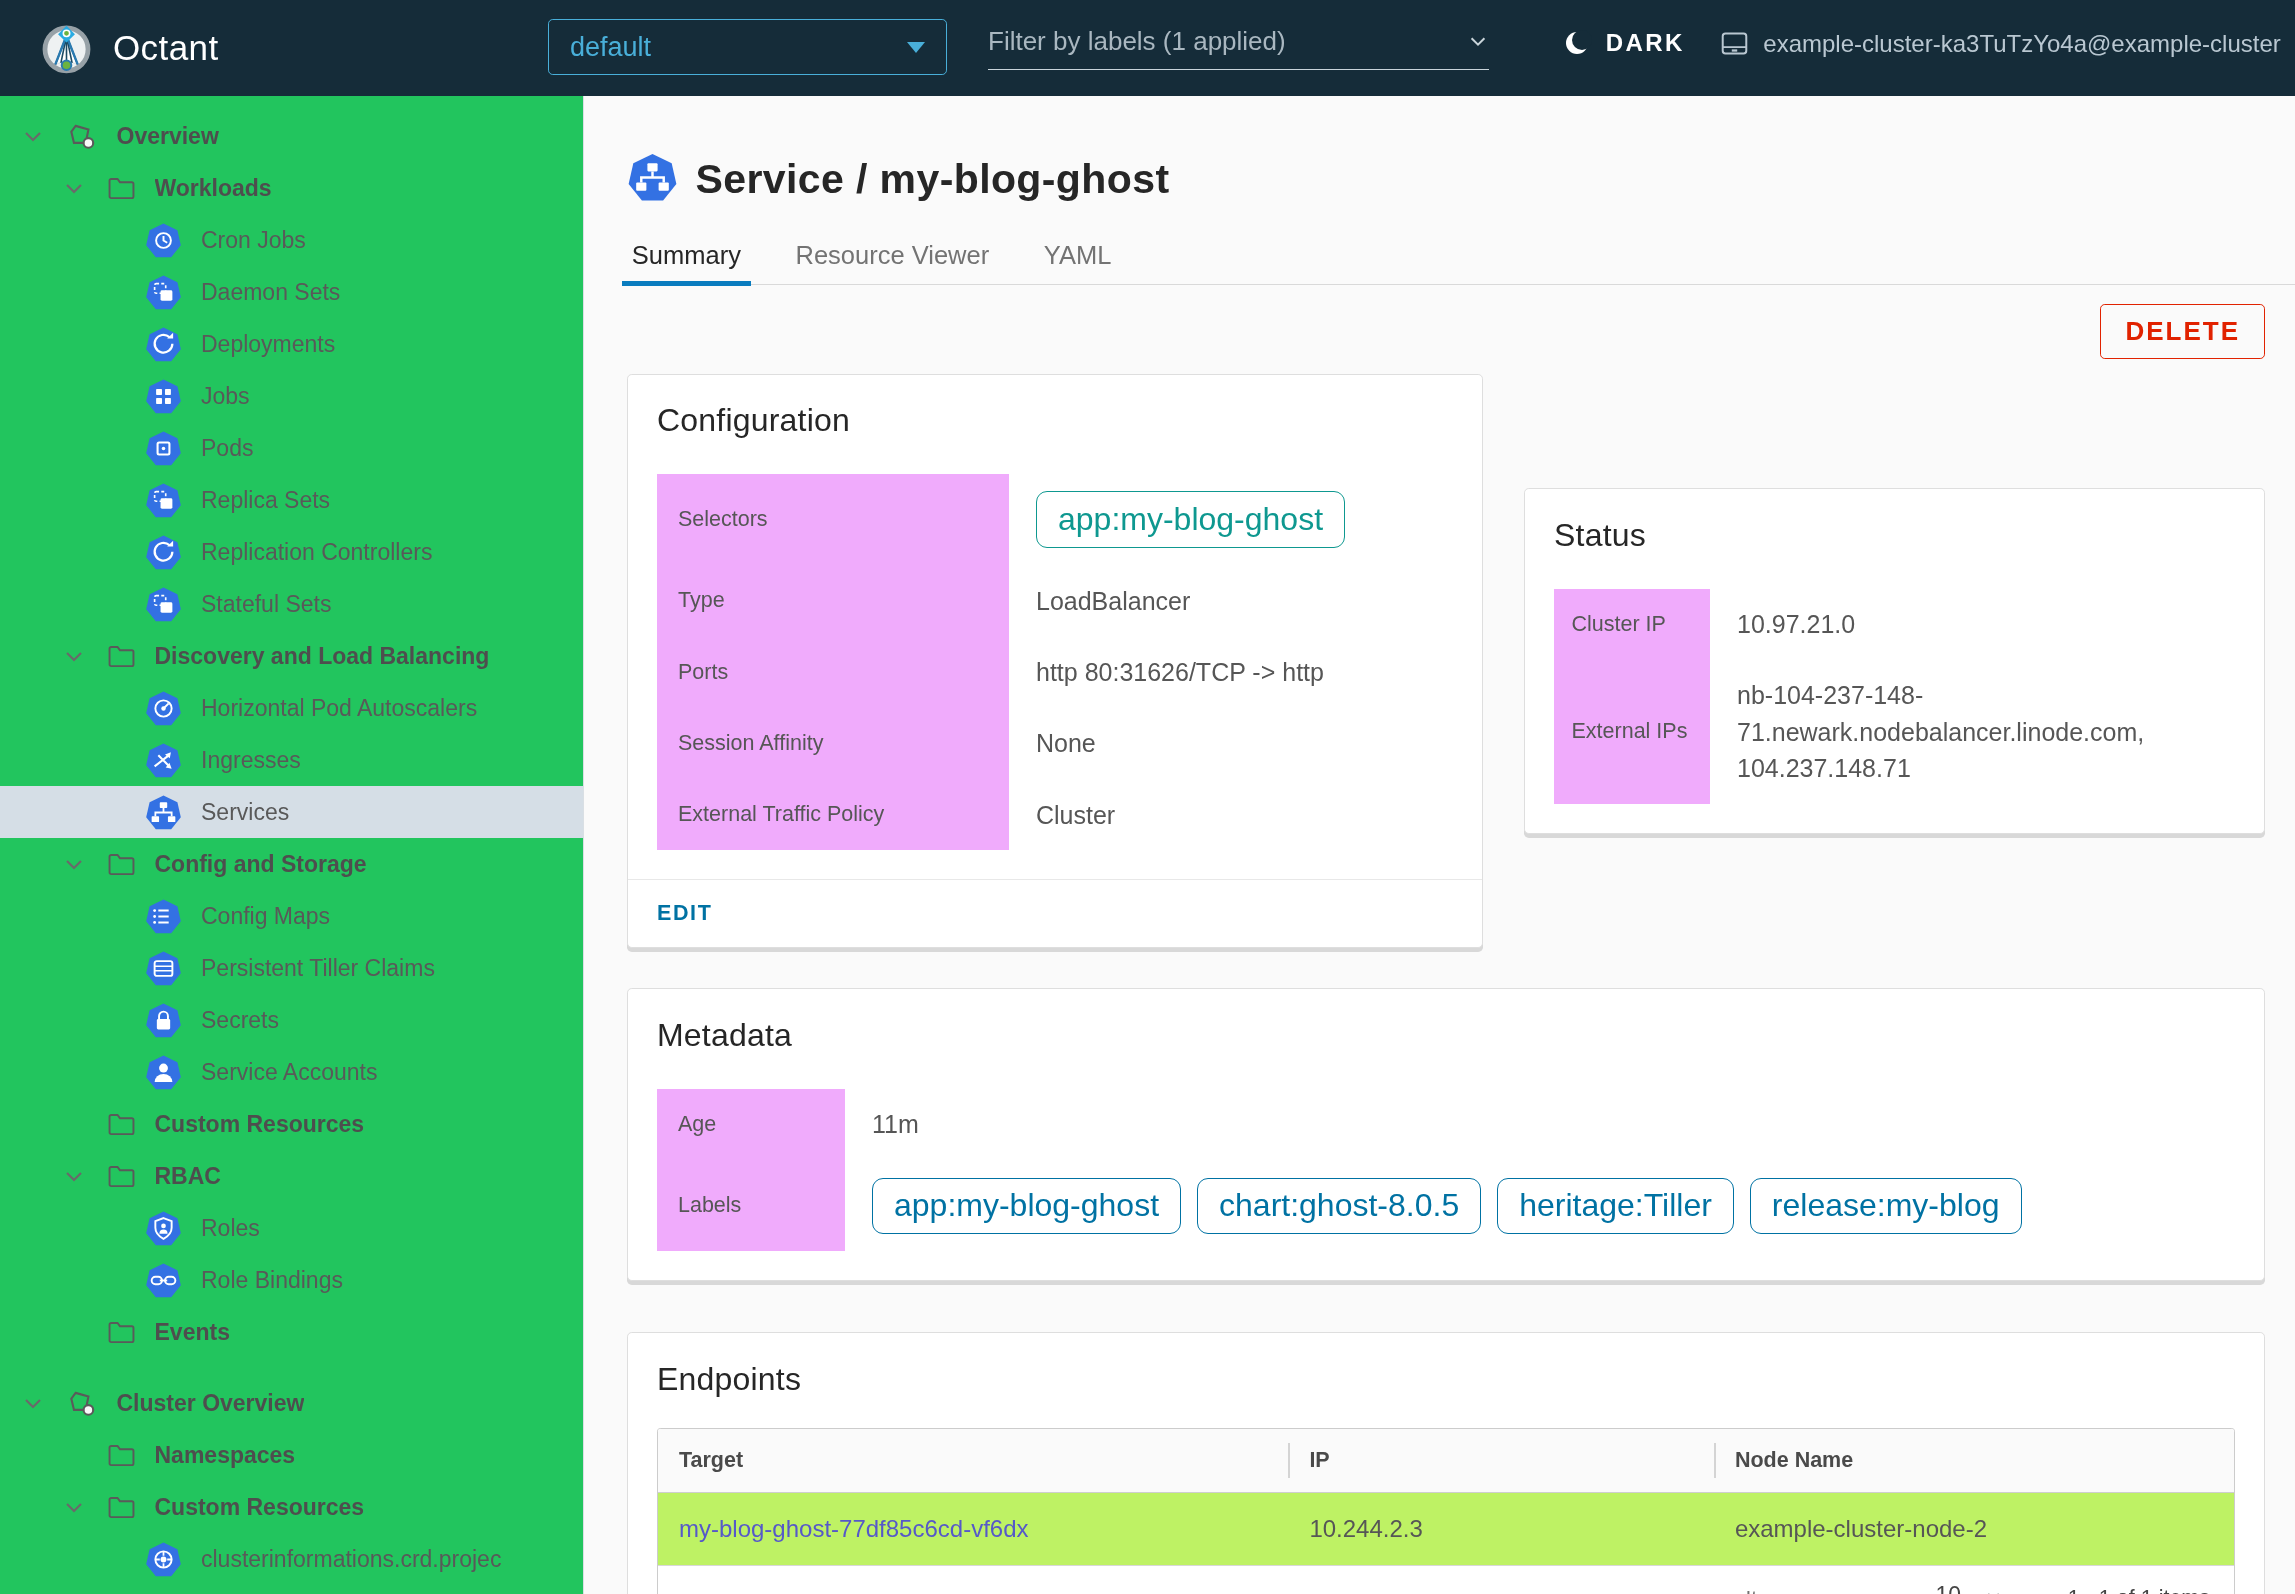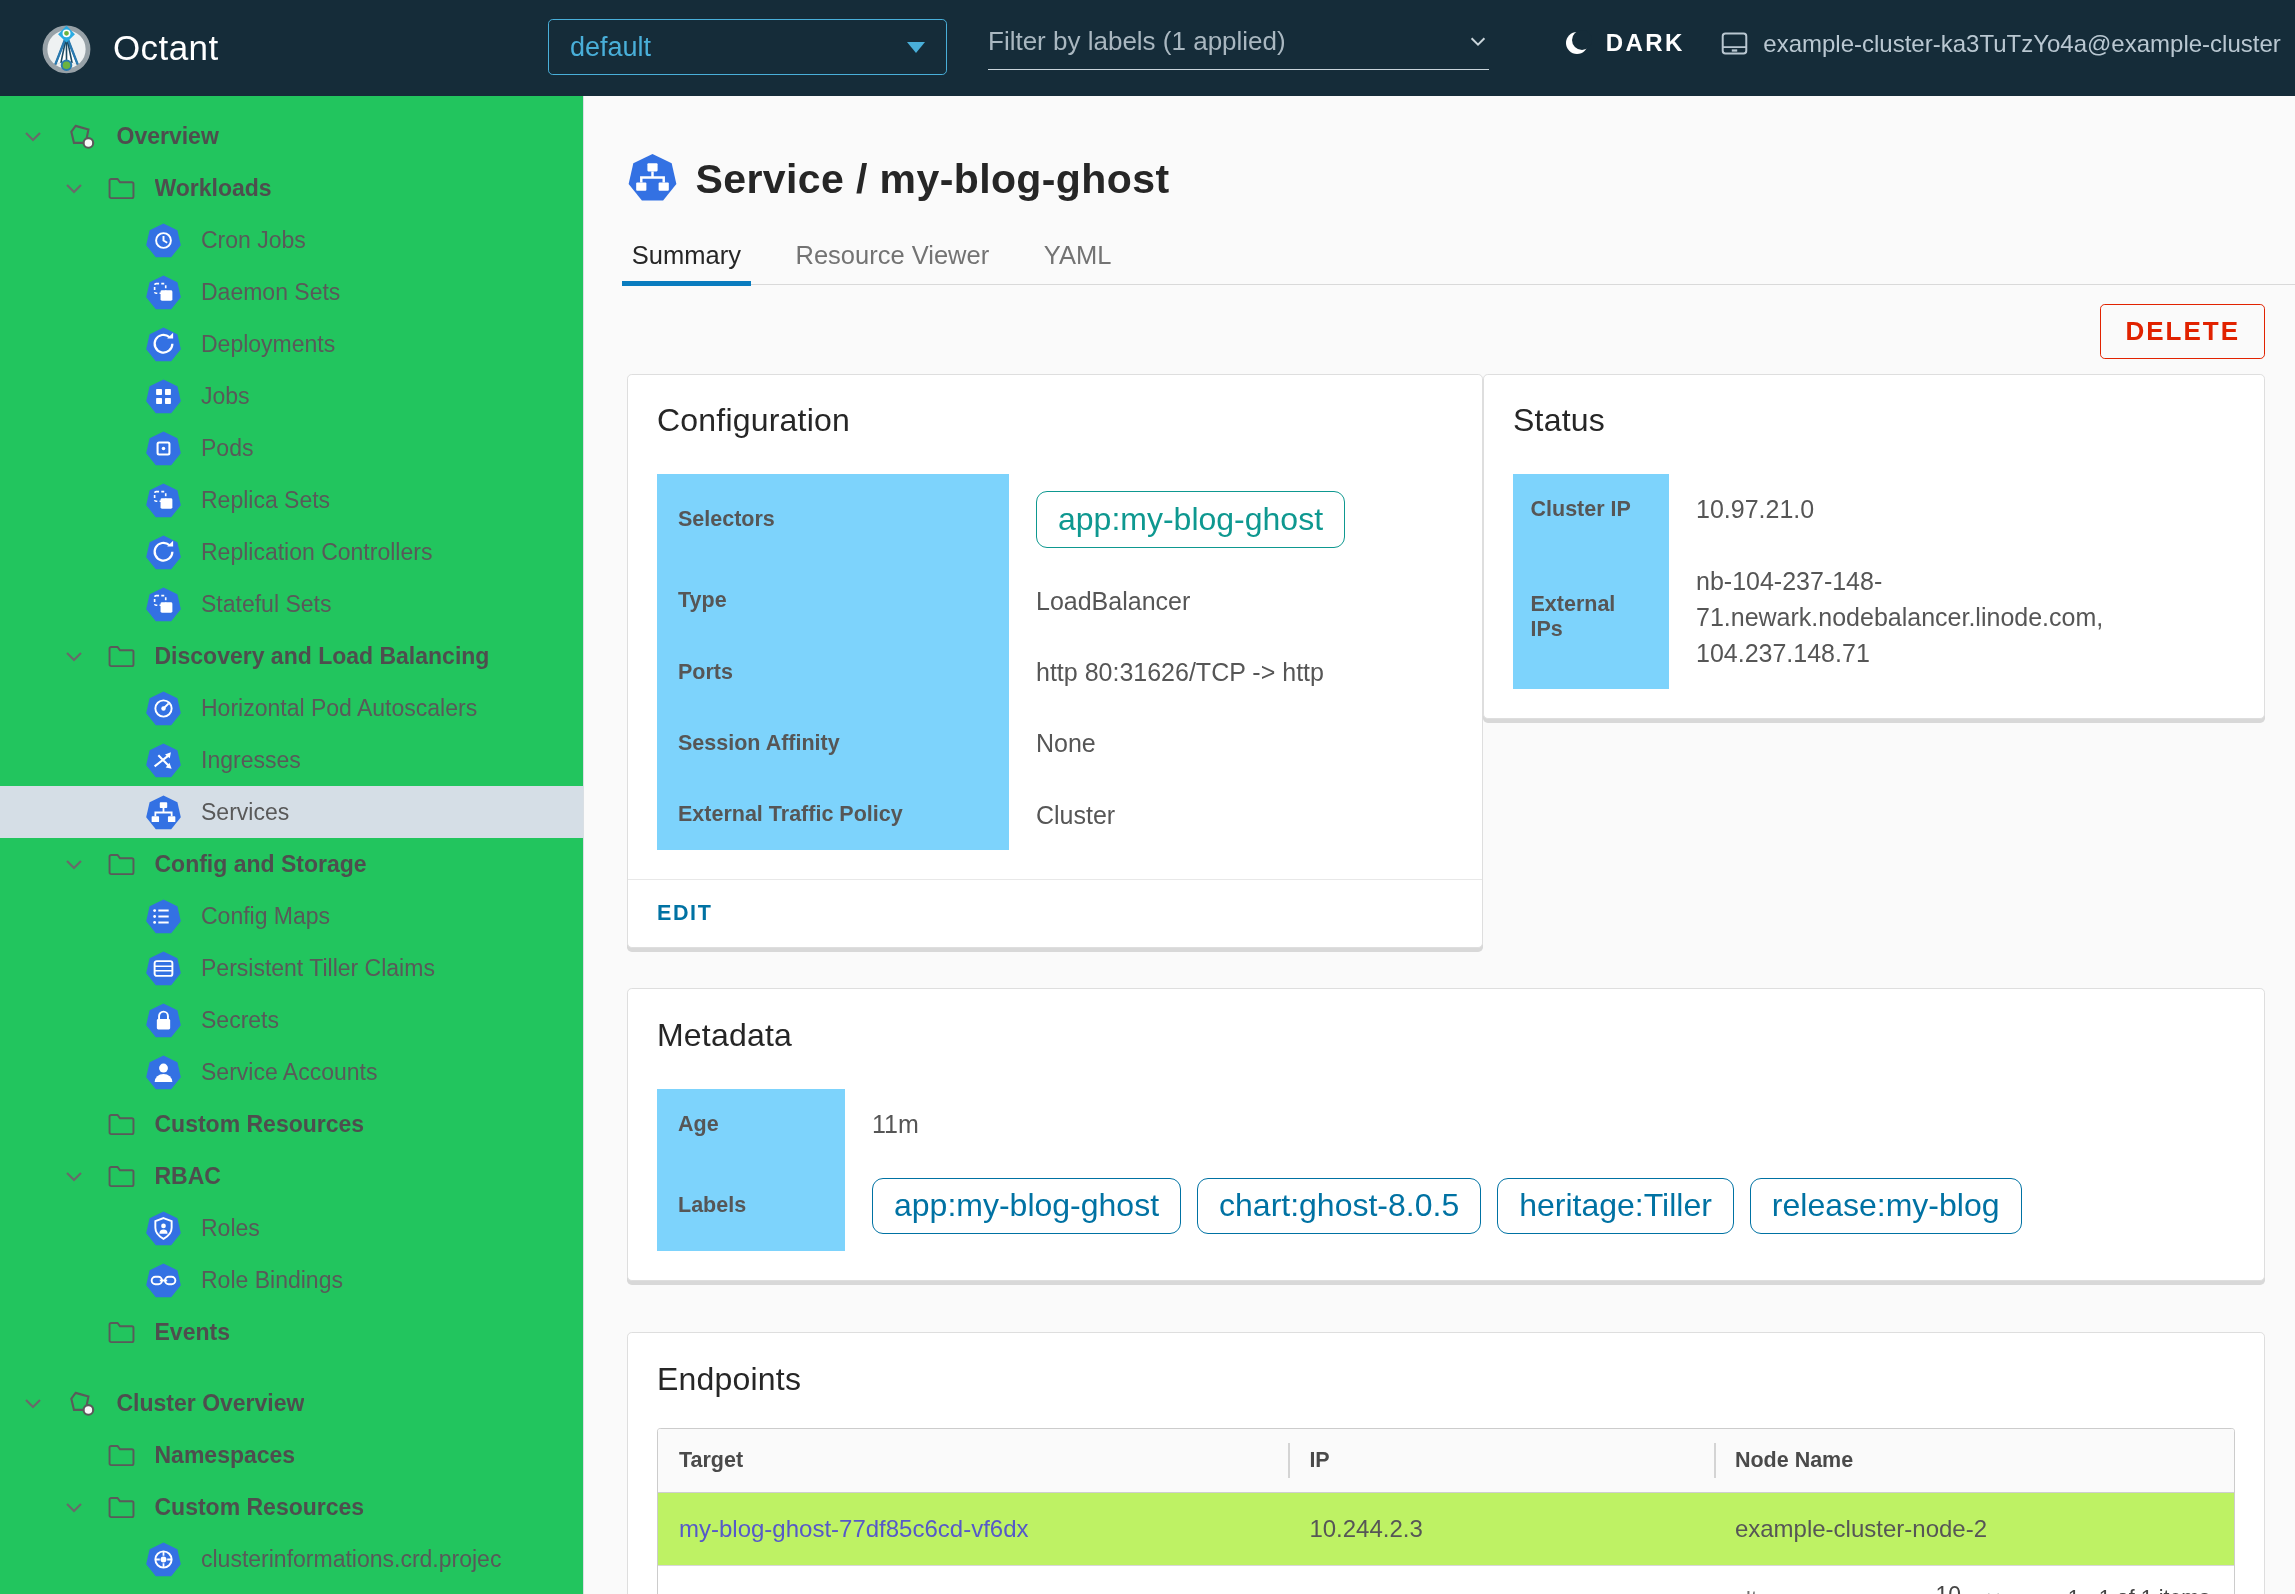--- a/index.html
+++ b/index.html
@@ -37,33 +37,33 @@
   .page-title{margin-top:56px;display:flex;align-items:center;gap:17.5px}
   .page-title h1{font-size:41px;font-weight:700;color:#262626;margin:0;letter-spacing:0.4px}
   .tabs{margin-top:35px;display:flex;border-bottom:1.6px solid #d9d9d9;margin-right:-30px}
   .tab{font-size:25.5px;color:#737373;padding:0 4.8px 14.3px;margin-right:45px;position:relative;cursor:pointer}
   .tab.active{color:#262626}
   .tab.active::after{content:"";position:absolute;left:-4.8px;right:-4.8px;bottom:-1.6px;height:4.8px;background:#0a7cbf}
   .actions{display:flex;justify-content:flex-end;margin-top:19px}
   .btn-delete{border:1.6px solid #e12200;color:#e12200;background:transparent;border-radius:4.8px;font-size:26px;font-weight:600;letter-spacing:2px;padding:11px 24px;font-family:inherit;cursor:pointer}
 
   
-  .cards-row{display:flex;margin-top:14.3px;align-items:flex-start}
+  .cards-row{display:flex;gap:41px;margin-top:14.3px;align-items:center}
   .card{background:#fff;border:1.6px solid #dedede;border-radius:4.8px;box-shadow:0 4px 0 0 #d8d8d8;box-sizing:border-box}
   .config-card{width:856px;flex-shrink:0;display:flex;flex-direction:column}
   .config-card .card-body{flex:1}
   .status-card{flex:1}
   .card-body{padding:21px 29px 29px}
   .card h2{font-size:32px;font-weight:400;color:#262626;margin:6.4px 0 0;letter-spacing:0.2px}
   .card-footer{border-top:1.6px solid #e8e8e8;padding:21px 29px}
   .link-action{color:#0072a3;font-size:21.5px;font-weight:600;letter-spacing:1.6px;text-decoration:none;cursor:pointer}
 
   .kv{margin-top:35px}
   .kv-row{display:flex}
-  .kv-label{background:#7dd3fc;padding:21px 21px;font-size:21.5px;font-weight:700;color:#565656;flex-shrink:0;box-sizing:border-box;display:flex;align-items:center}
+  .kv-label{background:#f0abfc;padding:21px 21px;font-size:21.5px;font-weight:400;color:#565656;flex-shrink:0;box-sizing:border-box;display:flex;align-items:center}
   .config-card .kv-label{width:352px}
   .status-card .kv-label{width:156px;padding:21px 17.5px}
   .metadata-card .kv-label{width:188px}
   .kv-value{padding:17.5px 0 17.5px 27px;font-size:25px;color:#565656;display:flex;align-items:center;flex-wrap:wrap;gap:16px;min-height:32px}
   .kv-value .val{white-space:pre-line;line-height:1.45}
   .tag{border:1.6px solid;border-radius:11px;padding:9.6px 21px;font-size:32px;line-height:1.1;cursor:pointer;background:#fff}
   .tag.teal{color:#0e9890;border-color:#0e9890}
   .tag.blue{color:#0072a3;border-color:#0072a3}
 
   .metadata-card{margin-top:40px}

